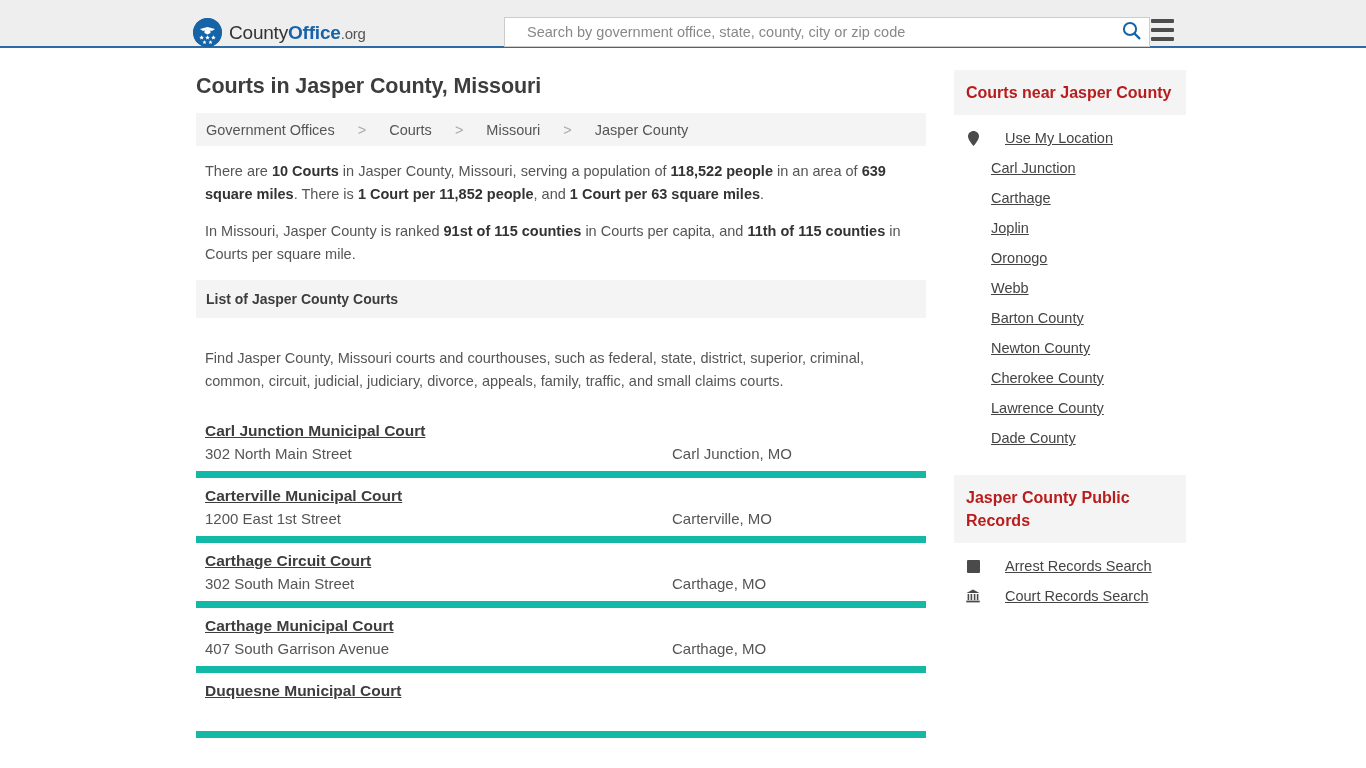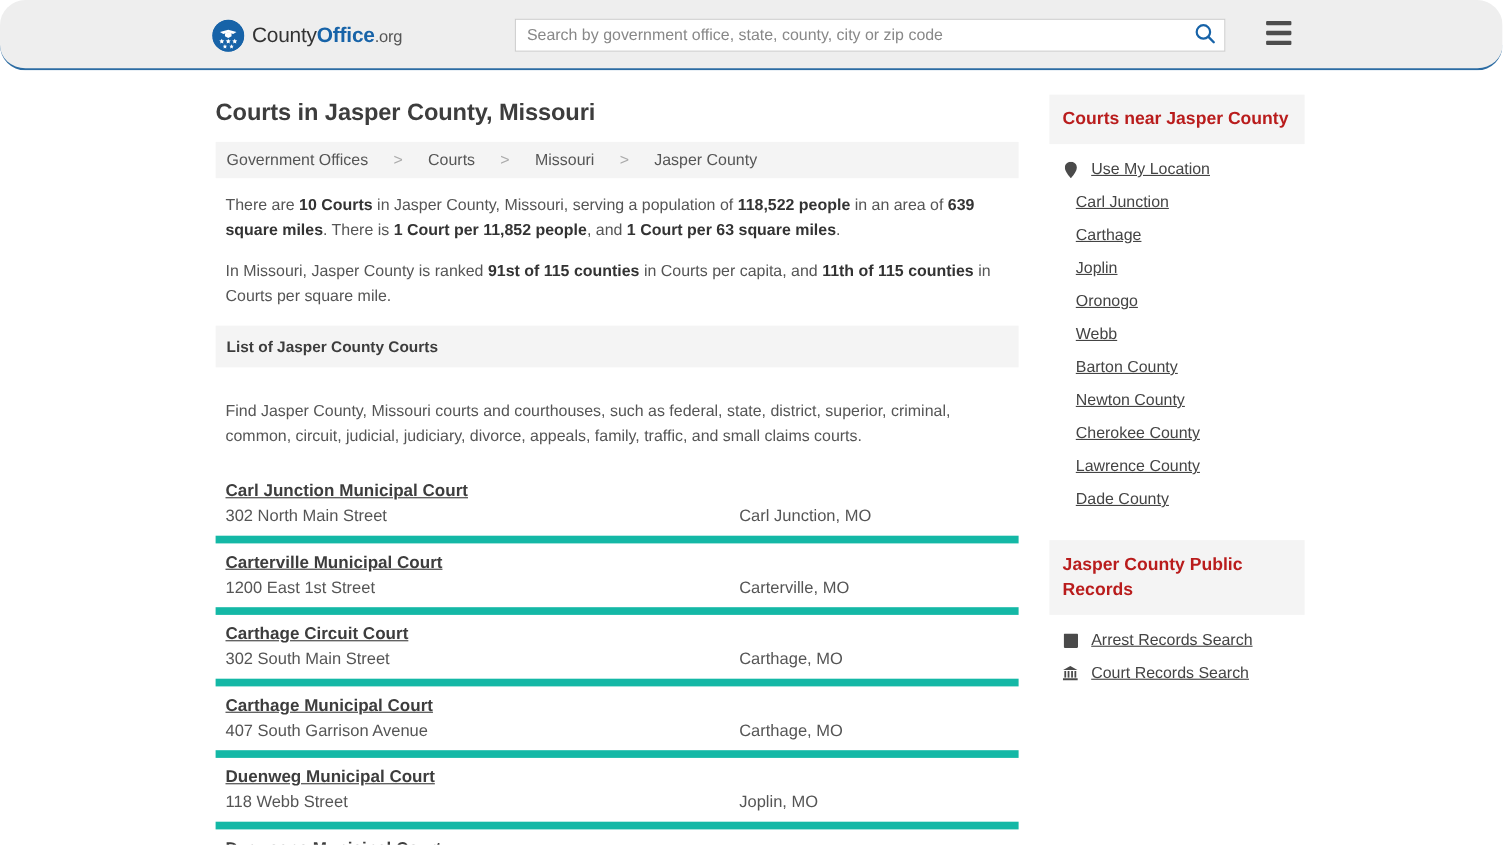--- a/index.html
+++ b/index.html
@@ -9,26 +9,25 @@
     width: 1366px; height: 768px;
     overflow: hidden;
     background: #ffffff;
     font-family: "Liberation Sans", sans-serif;
     color: #444444;
   }
 
   
   .site-header {
     position: relative;
-    height: 64px;
+    height: 48px;
     background: #eeeeee;
     border-bottom: 2px solid #2c6ca3;
     display: flex;
     align-items: center;
-    border-radius: 23px;
   }
   .logo-wrap {
     position: absolute;
     left: 193px; top: 18px;
     display: flex;
     align-items: center;
     gap: 7px;
     text-decoration: none;
   }
   .logo-mark {
@@ -48,26 +47,27 @@
     letter-spacing: -0.2px;
     color: #333333;
     white-space: nowrap;
     font-family: "Liberation Sans", sans-serif;
   }
   .logo-text .b { color: #1763a8; font-weight: bold; }
   .logo-text .org { font-size: 15px; color: #555; }
 
   .search-wrap {
     position: absolute;
-    left: 468px; top: 17px;
+    left: 504px; top: 17px;
     width: 646px; height: 30px;
     background: #ffffff;
     border: 1px solid #cccccc;
     display: flex;
     align-items: center;
+    padding-left: 12px;
   }
   .search-input {
     border: 0; outline: 0;
     flex: 1 1 auto;
     height: 100%;
     padding: 0 10px;
     font-size: 14.5px;
     font-family: "Liberation Sans", sans-serif;
     color: #333;
     background: transparent;
@@ -201,21 +201,21 @@
     padding: 11px 12px;
     font-size: 16px;
     font-weight: bold;
     color: #b91c1c;
     line-height: 23px;
   }
   .side-links { padding: 8px 0 0 12px; }
   .side-link-row {
     display: flex;
     align-items: center;
-    gap: 12px;
+    gap: 25px;
     padding: 7px 0;
     min-height: 22px;
   }
   .side-link {
     font-size: 14.5px;
     color: #444444;
     text-decoration: underline;
     cursor: pointer;
   }
   .side-icon {
@@ -305,24 +305,20 @@
               <span class="court-city">Carterville, MO</span>
             </div></div>
           <div class="court-row"><a href="#" class="court-name">Carthage Circuit Court</a><div class="court-meta">
               <span class="court-address">302 South Main Street</span>
               <span class="court-city">Carthage, MO</span>
             </div></div>
           <div class="court-row"><a href="#" class="court-name">Carthage Municipal Court</a><div class="court-meta">
               <span class="court-address">407 South Garrison Avenue</span>
               <span class="court-city">Carthage, MO</span>
             </div></div>
-          <div class="court-row"><a href="#" class="court-name">Duenweg Municipal Court</a><div class="court-meta">
-              <span class="court-address">118 Webb Street</span>
-              <span class="court-city">Joplin, MO</span>
-            </div></div>
           <div class="court-row"><a href="#" class="court-name">Duquesne Municipal Court</a></div>
         </div>
 
     </main>
 
     <aside class="side-col">
 
       <div class="side-box">
         <div class="side-head">Courts near Jasper County</div>
         <div class="side-links" id="nearby-links">

